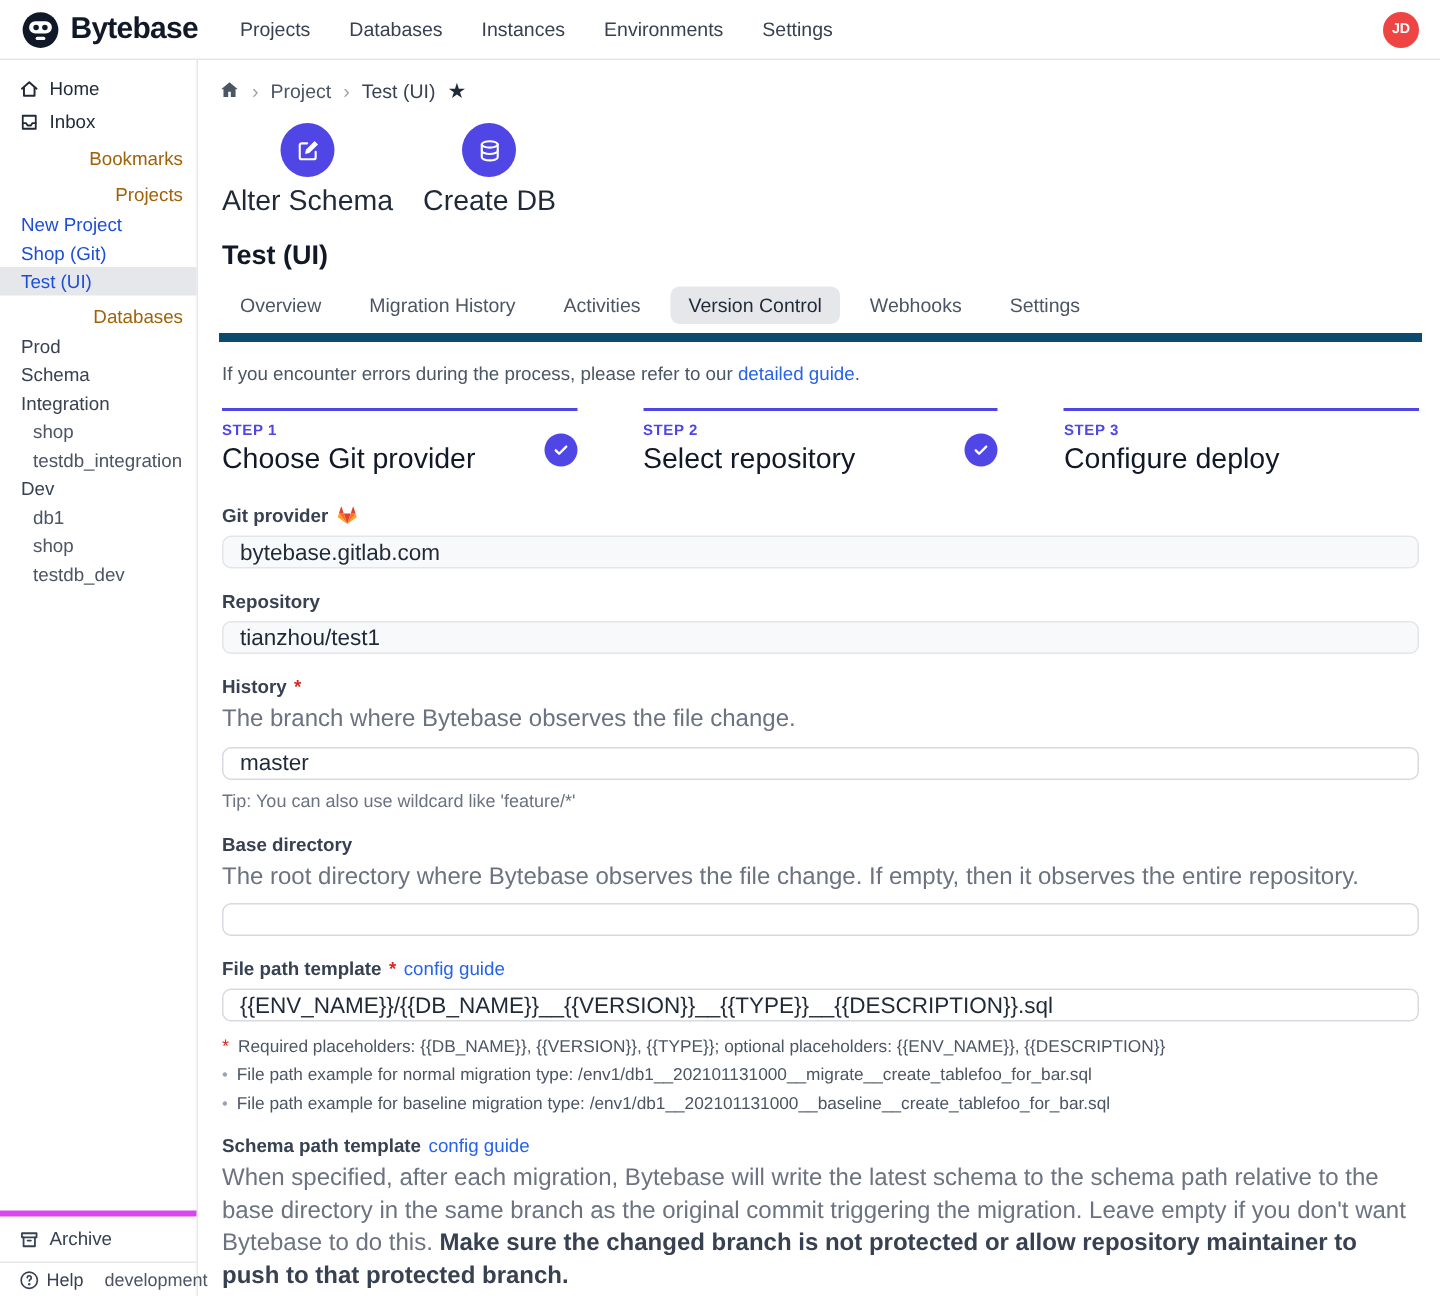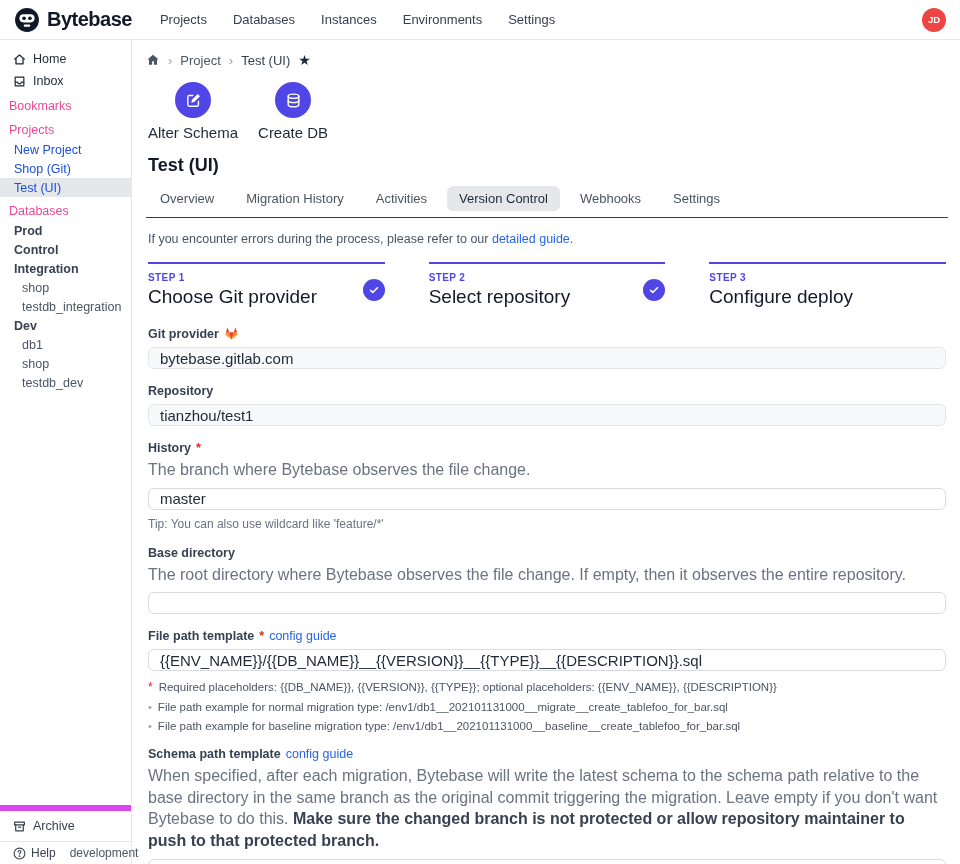--- a/index.html
+++ b/index.html
@@ -11,47 +11,47 @@
   .brand-name { font-size:20px; font-weight:800; letter-spacing:-0.5px; color:#111827; }
   .topnav nav { display:flex; gap:26px; margin-left:28px; flex:1; }
   .topnav nav a { font-size:13px; color:#374151; text-decoration:none; cursor:pointer; }
   .avatar { width:24px; height:24px; border-radius:50%; background:#ef4444; color:#fff; font-size:9.5px; font-weight:700; display:flex; align-items:center; justify-content:center; cursor:pointer; }
 
   
   .shell { display:flex; height:824px; }
   .sidebar { width:132px; border-right:1px solid #e5e7eb; display:flex; flex-direction:column; padding-top:8px; font-size:12.5px; }
   .side-item { display:flex; align-items:center; gap:7px; padding:4px 10px 4px 13px; color:#1f2937; cursor:pointer; }
   .side-item svg { flex:none; }
-  .side-section { padding:7px 9px 3px 9px; color:#ec4899; cursor:default; }
+  .side-section { padding:7px 9px 3px 9px; color:#a16207; cursor:default;text-align:right; }
   .side-l1 { padding:2.5px 6px 2.5px 14px; color:#1d4ed8; cursor:pointer; }
-  .side-l1.env { font-weight:700; color:#374151; }
+  .side-l1.env { font-weight:400; color:#374151; }
   .side-l2 { padding:2.5px 6px 2.5px 22px; color:#4b5563; cursor:pointer; }
   .side-l1.selected { background:#e5e7eb; }
   .side-spacer { flex:1; }
-  .side-archive { display:flex; align-items:center; gap:7px; padding:8px 13px; border-top:6px solid #d946ef; color:#374151; cursor:pointer; }
+  .side-archive { display:flex; align-items:center; gap:7px; padding:8px 13px; border-top:4px solid #d946ef; color:#374151; cursor:pointer; }
   .side-footer { border-top:1px solid #e5e7eb; display:flex; align-items:center; gap:14px; padding:4px 8px 4px 13px; font-size:12px; color:#374151; }
   .side-footer .help { display:flex; align-items:center; gap:5px; cursor:pointer; }
   .side-footer .ver { color:#4b5563; }
 
   
   .main { flex:1; padding:10px 12px 0 14px; overflow:hidden; }
   .breadcrumb { display:flex; align-items:center; gap:8px; font-size:13px; color:#4b5563; padding:2px 0 6px 0; }
   .bc-sep { color:#9ca3af; font-size:13px; }
   .bc-link { color:#4b5563; cursor:pointer; }
   .bc-cur { color:#374151; }
   .bc-star { color:#1f2937; font-size:14px; cursor:pointer; }
 
   .quick-actions { display:flex; gap:20px; margin:8px 0 2px 2px; }
   .qa { display:flex; flex-direction:column; align-items:center; gap:6px; cursor:pointer; }
   .qa-circle { width:36px; height:36px; border-radius:50%; background:#4f46e5; display:flex; align-items:center; justify-content:center; }
-  .qa-label { font-size:15px; color:#1f2937; }
+  .qa-label { font-size:19px; color:#1f2937; }
 
   .page-title { font-size:18px; font-weight:700; color:#111827; margin:14px 0 10px 2px; }
 
-  .tabs { display:flex; align-items:center; gap:8px; border-bottom:1px solid #0c4a6e; padding:0 0 6px 2px; }
+  .tabs { display:flex; align-items:center; gap:8px; border-bottom:6px solid #0c4a6e; padding:0 0 6px 2px; }
   .tab { font-size:13px; color:#4b5563; padding:5px 12px; border-radius:6px; cursor:pointer; white-space:nowrap; }
   .tab.active { background:#e5e7eb; color:#1f2937; }
 
   .content { padding:14px 2px 0 2px; }
   .notice { font-size:12.5px; color:#4b5563; margin-bottom:16px; }
   .notice a { color:#2563eb; text-decoration:none; cursor:pointer; }
 
   .steps { display:grid; grid-template-columns:1fr 1fr 1fr; gap:44px; margin-bottom:18px; }
   .step { border-top:2px solid #4f46e5; padding-top:8px; display:flex; align-items:center; justify-content:space-between; }
   .step-label { font-size:10px; font-weight:700; letter-spacing:0.4px; color:#4f46e5; }
@@ -119,21 +119,21 @@
         </span>
       <span>Inbox</span>
     </div>
     <div class="side-section">Bookmarks</div>
     <div class="side-section">Projects</div>
     <div class="side-l1">New Project</div>
     <div class="side-l1">Shop (Git)</div>
     <div class="side-l1 selected">Test (UI)</div>
     <div class="side-section">Databases</div>
     <div class="side-l1 env">Prod</div>
-    <div class="side-l1 env">Control</div>
+    <div class="side-l1 env">Schema</div>
     <div class="side-l1 env">Integration</div>
     <div class="side-l2">shop</div>
     <div class="side-l2">testdb_integration</div>
     <div class="side-l1 env">Dev</div>
     <div class="side-l2">db1</div>
     <div class="side-l2">shop</div>
     <div class="side-l2">testdb_dev</div>
     <div class="side-spacer"></div>
     <div class="side-archive">
       <span style="display:flex">

